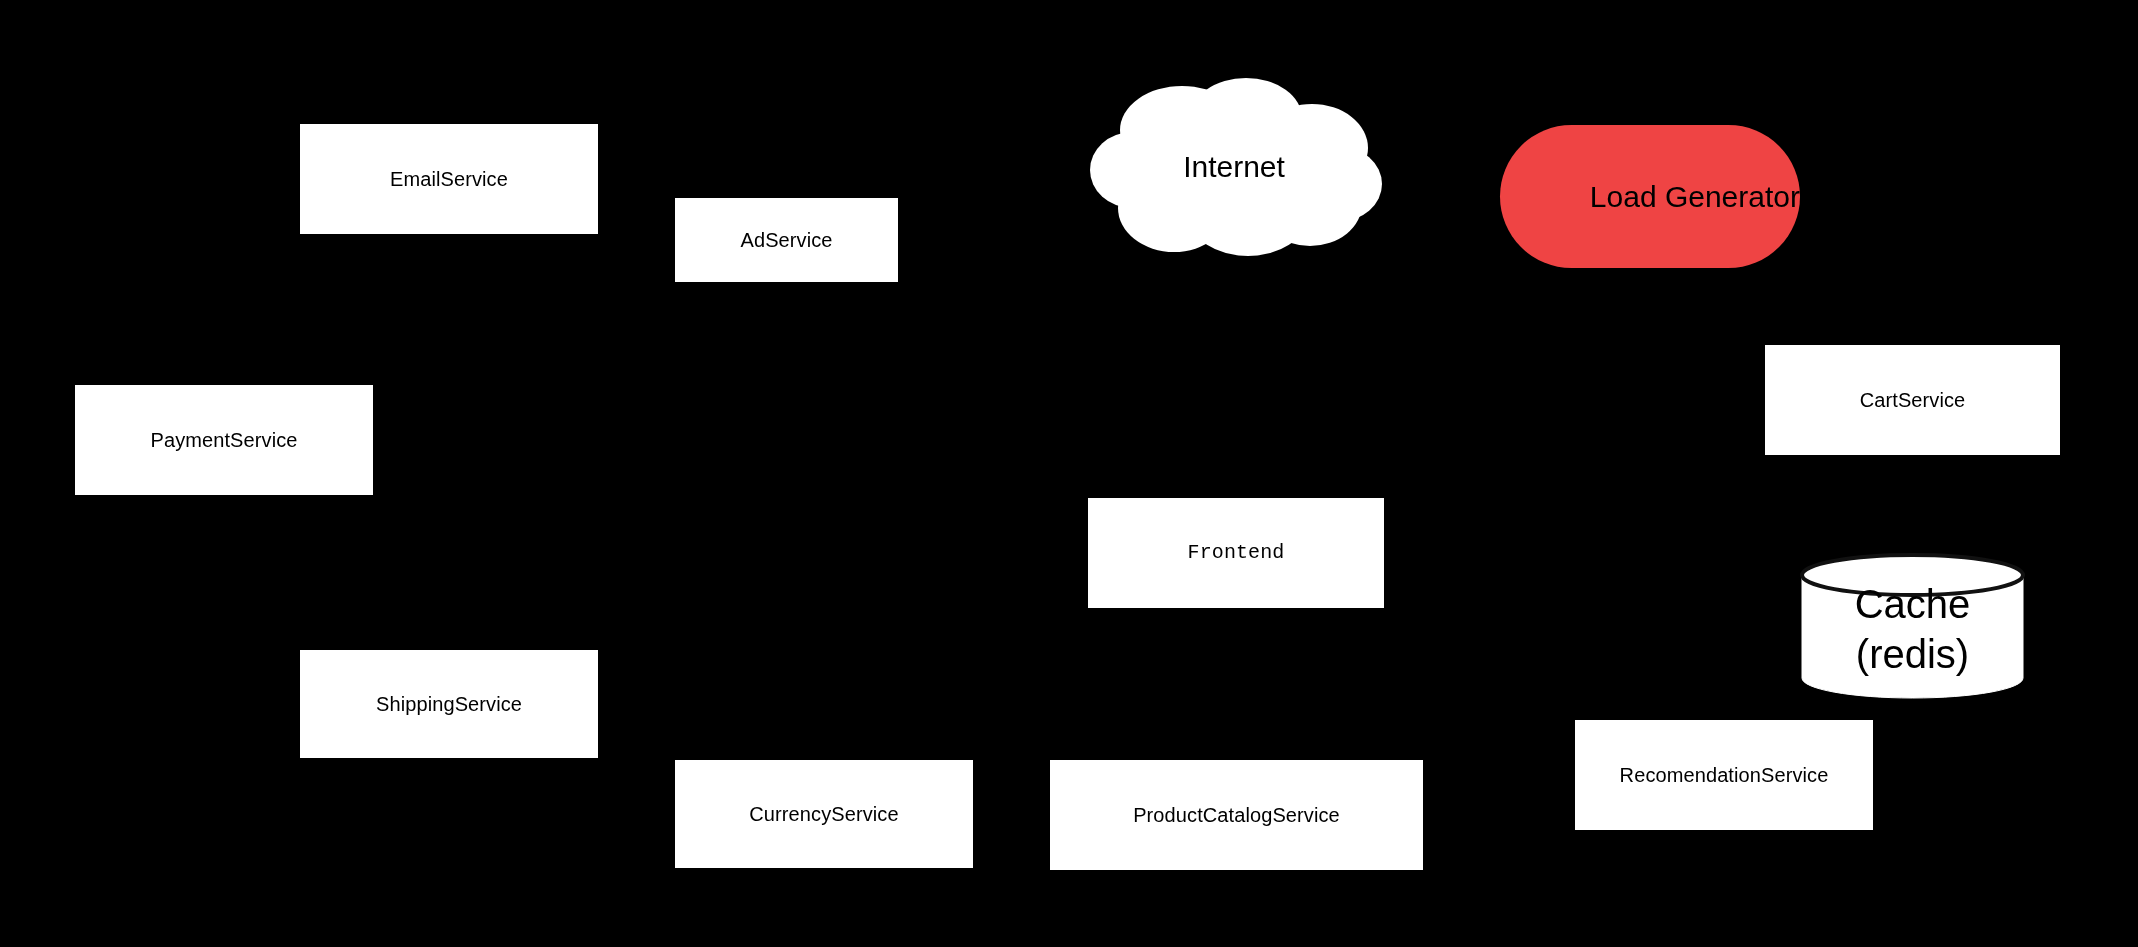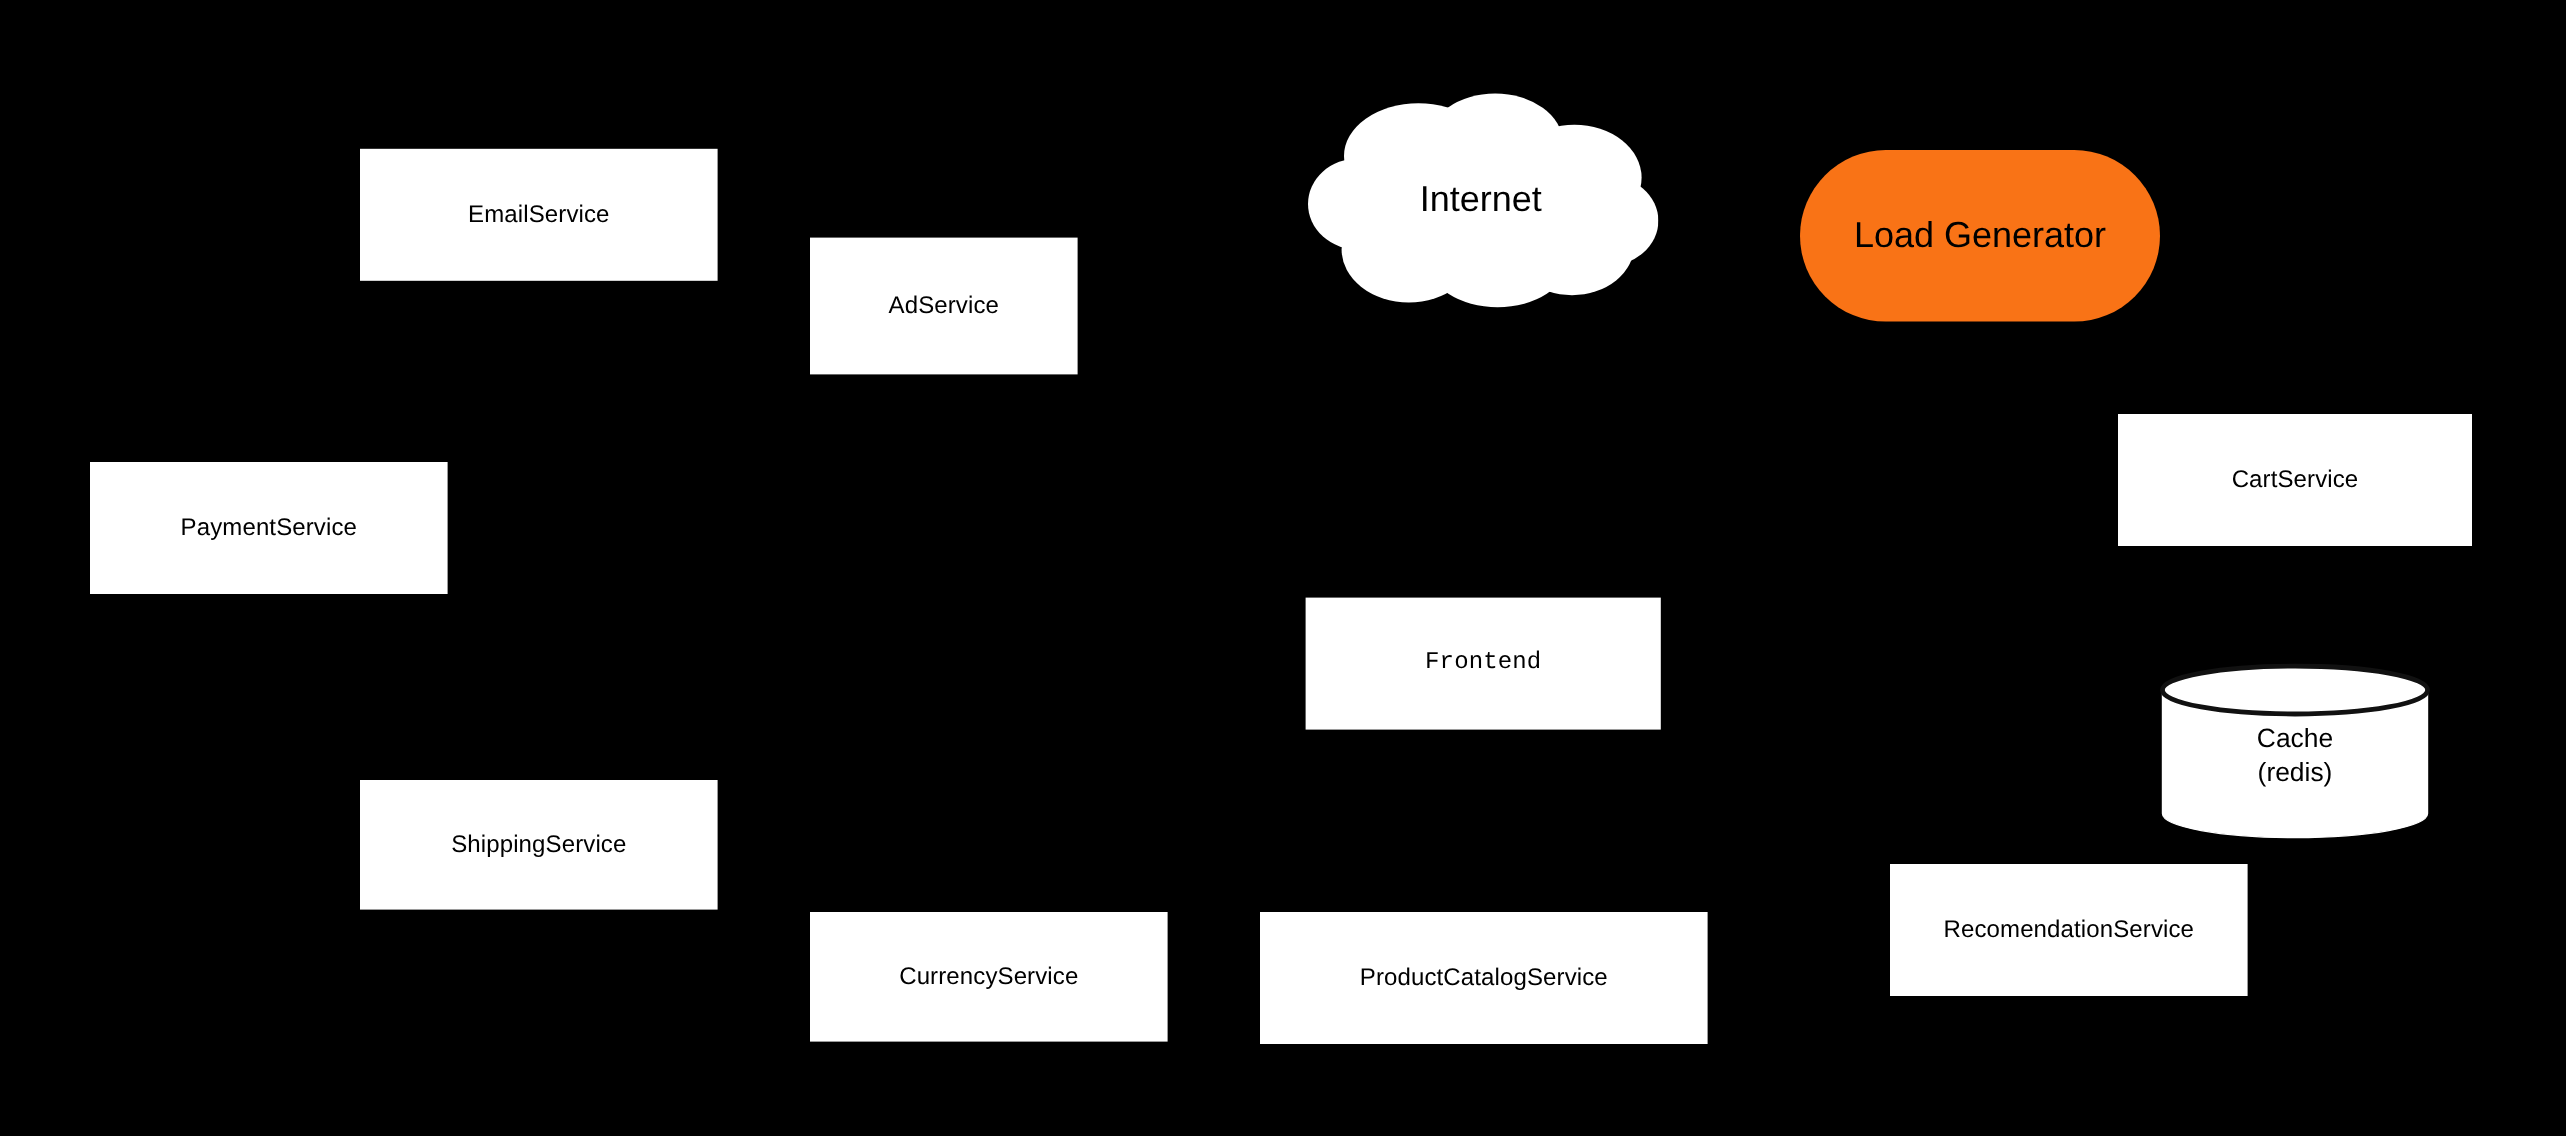--- a/index.html
+++ b/index.html
@@ -30,25 +30,25 @@
   .node.rect .label {
     color: #000000;
     font-size: 20px;
     line-height: 1.1;
     text-align: center;
     white-space: nowrap;
     letter-spacing: 0.1px;
   }
   
   .node.rounded {
-    background: #f97316;
+    background: #ef4444;
     border-radius: 72px;
     display: flex;
     align-items: center;
-    justify-content: center;
+    justify-content: flex-end;
   }
   .node.rounded .label {
     color: #000000;
     font-size: 30px;
     white-space: nowrap;
     text-align: center;
   }
   
   .node.cloud {
     display: block;
@@ -86,38 +86,38 @@
     display: block;
   }
   .node.cylinder .label {
     position: absolute;
     left: 0;
     right: 0;
     top: 52%;
     transform: translateY(-50%);
     text-align: center;
     color: #000000;
-    font-size: 22px;
+    font-size: 40px;
     line-height: 1.25;
     z-index: 2;
   }
   .node.cylinder .label .line {
     display: block;
   }
 </style>
 </head>
 <body>
 
 <div id="canvas">
 
   <div class="node rect" style="left:300px; top:124px; width:298px; height:110px;">
     <span class="label">EmailService</span>
   </div>
 
-  <div class="node rect" style="left:675px; top:198px; width:223px; height:114px;">
+  <div class="node rect" style="left:675px; top:198px; width:223px; height:84px;">
     <span class="label">AdService</span>
   </div>
 
   <div class="node cloud" style="left:1086px; top:76px; width:296px; height:182px;">
     <svg viewBox="0 0 296 182" preserveAspectRatio="none">
       <g fill="#ffffff">
         <ellipse cx="96" cy="54" rx="62" ry="44"></ellipse>
         <ellipse cx="160" cy="42" rx="56" ry="40"></ellipse>
         <ellipse cx="226" cy="72" rx="56" ry="44"></ellipse>
         <ellipse cx="46" cy="94" rx="42" ry="38"></ellipse>

